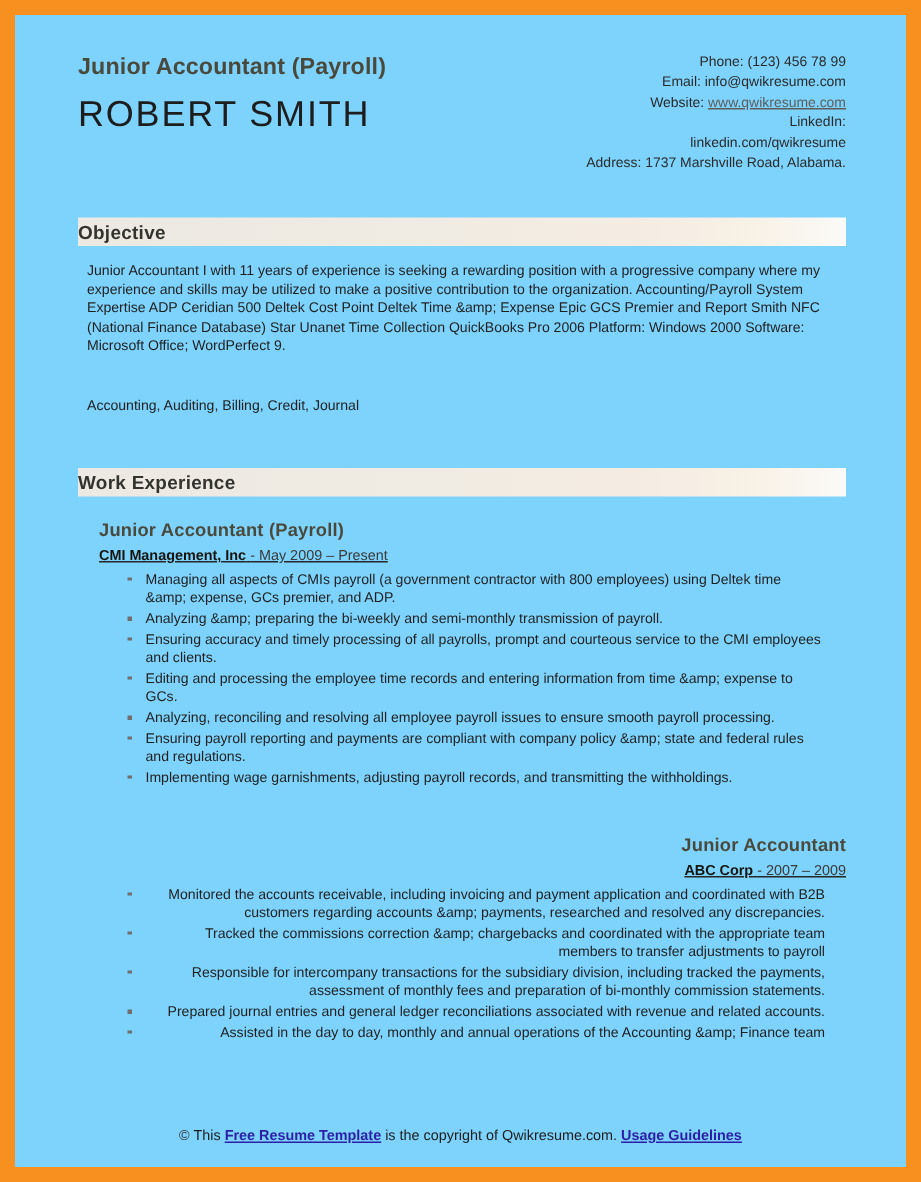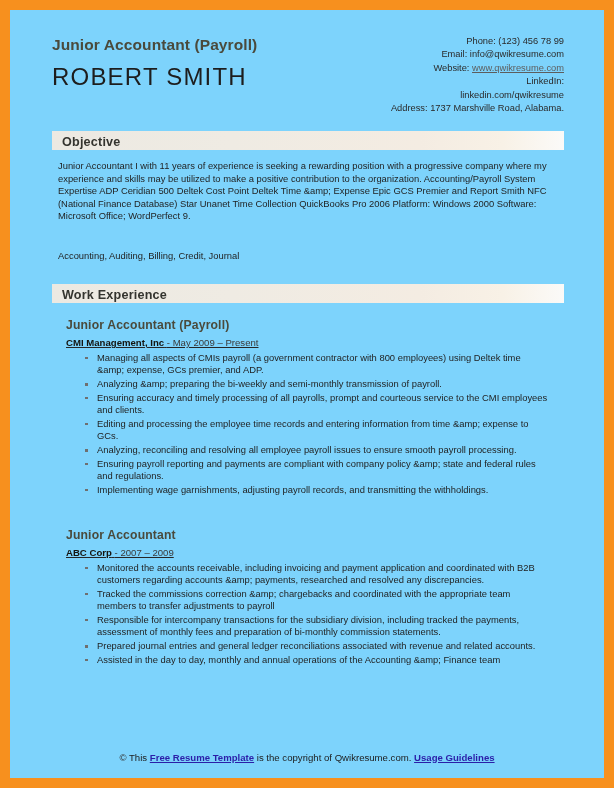--- a/index.html
+++ b/index.html
@@ -67,25 +67,24 @@
   .header-right .wrapline {
     white-space: normal;
   }
   .url-link {
     color: #5d5d5d;
     text-decoration: underline;
   }
 
   
   .sec-bar {
-    margin-top: 10px;
+    margin-top: 24px;
     height: 19px;
     line-height: 19px;
     background: linear-gradient(to right, #ece9e2 0%, #efebe3 35%, #f4ece2 72%, #f8f1e6 88%, #fbfaf8 100%);
-    padding-left: 10px;
     box-sizing: border-box;
   }
   .sec-bar .sec-title {
     font-size: 12.6px;
     font-weight: bold;
     color: #34342f;
     letter-spacing: 0.2px;
   }
   .sec-body {
     padding: 10px 2px 0 6px;
@@ -204,21 +203,21 @@
         <li>Managing all aspects of CMIs payroll (a government contractor with 800 employees) using Deltek time &amp;amp; expense, GCs premier, and ADP.</li>
         <li>Analyzing &amp;amp; preparing the bi-weekly and semi-monthly transmission of payroll.</li>
         <li>Ensuring accuracy and timely processing of all payrolls, prompt and courteous service to the CMI employees and clients.</li>
         <li>Editing and processing the employee time records and entering information from time &amp;amp; expense to GCs.</li>
         <li>Analyzing, reconciling and resolving all employee payroll issues to ensure smooth payroll processing.</li>
         <li>Ensuring payroll reporting and payments are compliant with company policy &amp;amp; state and federal rules and regulations.</li>
         <li>Implementing wage garnishments, adjusting payroll records, and transmitting the withholdings.</li>
       </ul>
     </div>
 
-    <div class="job" style="padding-top:30px;">
+    <div class="job" style="padding-top:30px;text-align:right;">
       <div class="job-title">Junior Accountant</div>
       <div class="job-meta"><span class="company">ABC Corp</span> <span class="dates">- 2007 – 2009</span></div>
       <ul class="bullets">
         <li>Monitored the accounts receivable, including invoicing and payment application and coordinated with B2B customers regarding accounts &amp;amp; payments, researched and resolved any discrepancies.</li>
         <li>Tracked the commissions correction &amp;amp; chargebacks and coordinated with the appropriate team members to transfer adjustments to payroll</li>
         <li>Responsible for intercompany transactions for the subsidiary division, including tracked the payments, assessment of monthly fees and preparation of bi-monthly commission statements.</li>
         <li>Prepared journal entries and general ledger reconciliations associated with revenue and related accounts.</li>
         <li>Assisted in the day to day, monthly and annual operations of the Accounting &amp;amp; Finance team</li>
       </ul>
     </div>

